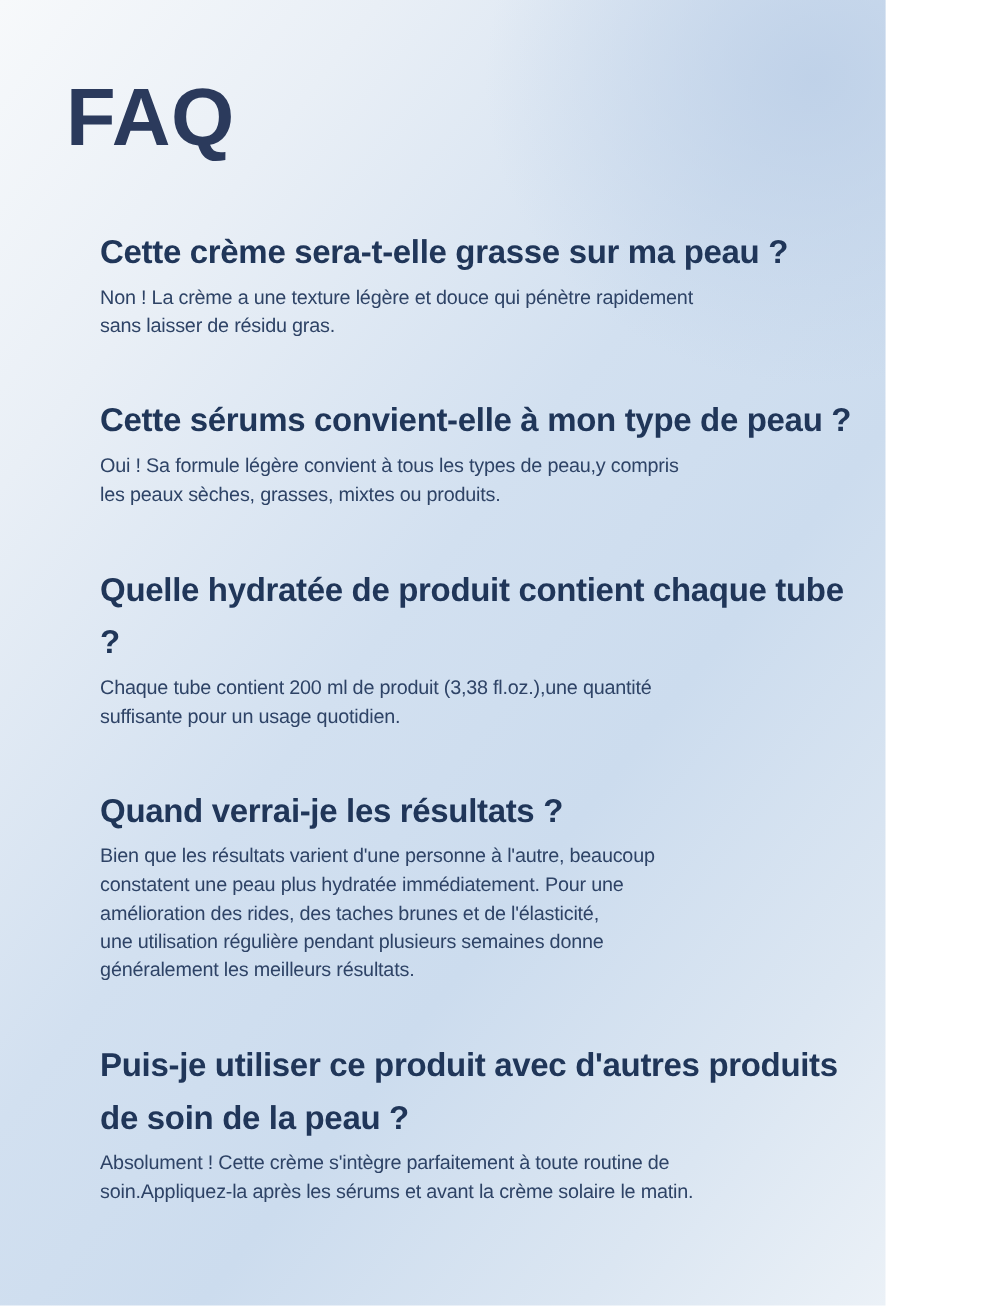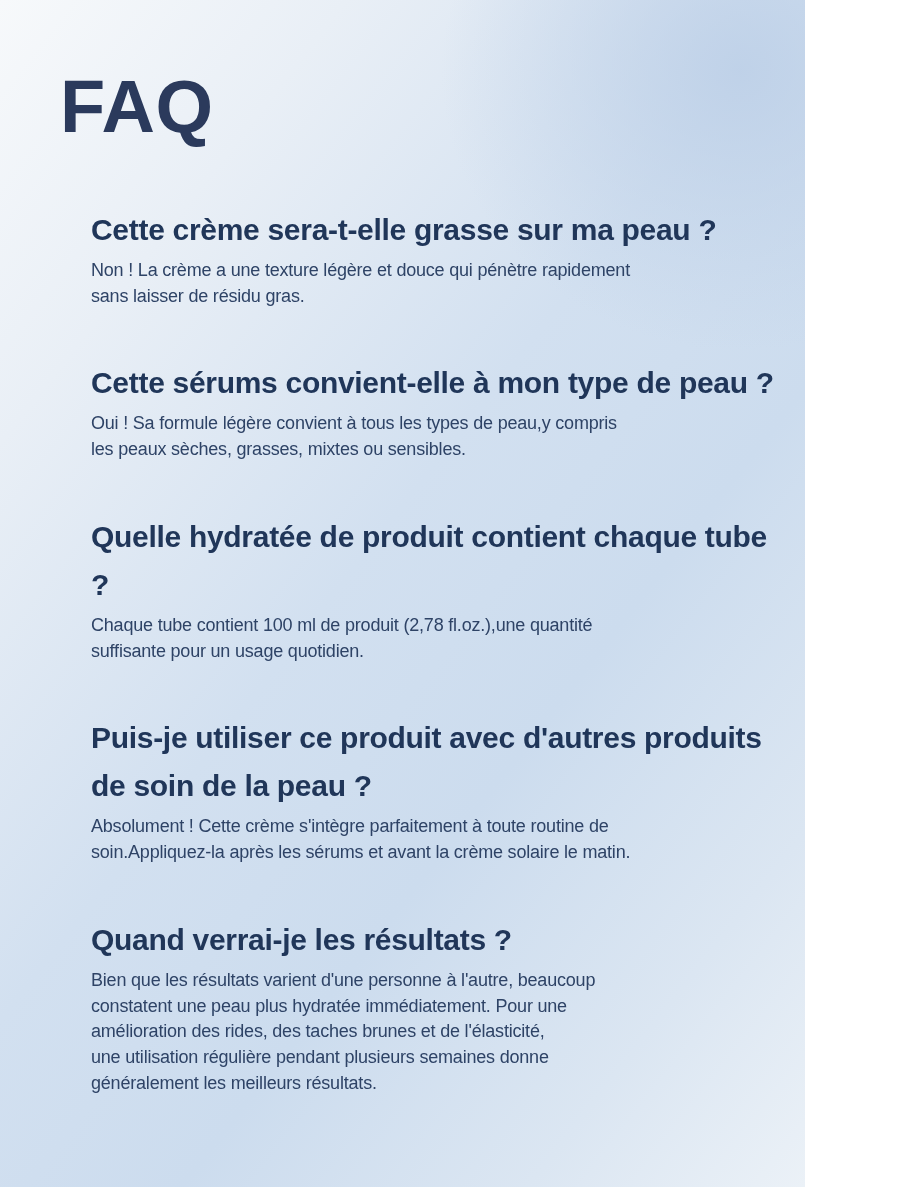--- a/index.html
+++ b/index.html
@@ -79,50 +79,50 @@
           <p class="faq-answer">Non ! La crème a une texture légère et douce qui pénètre rapidement
 sans laisser de résidu gras.</p>
         </div>
       </div>
 
       <div class="faq-item">
         <span class="accent-bar"></span>
         <div class="faq-body">
           <h2 class="faq-question">Cette sérums convient-elle à mon type de peau ?</h2>
           <p class="faq-answer">Oui ! Sa formule légère convient à tous les types de peau,y compris
-les peaux sèches, grasses, mixtes ou sensibles.</p>
+les peaux sèches, grasses, mixtes ou produits.</p>
         </div>
       </div>
 
       <div class="faq-item">
         <span class="accent-bar"></span>
         <div class="faq-body">
           <h2 class="faq-question">Quelle hydratée de produit contient chaque tube ?</h2>
-          <p class="faq-answer">Chaque tube contient 100 ml de produit (2,78 fl.oz.),une quantité
+          <p class="faq-answer">Chaque tube contient 200 ml de produit (3,38 fl.oz.),une quantité
 suffisante pour un usage quotidien.</p>
-        </div>
-      </div>
-
-      <div class="faq-item">
-        <span class="accent-bar"></span>
-        <div class="faq-body">
-          <h2 class="faq-question">Puis-je utiliser ce produit avec d'autres produits
-de soin de la peau ?</h2>
-          <p class="faq-answer">Absolument ! Cette crème s'intègre parfaitement à toute routine de
-soin.Appliquez-la après les sérums et avant la crème solaire le matin.</p>
         </div>
       </div>
 
       <div class="faq-item">
         <span class="accent-bar"></span>
         <div class="faq-body">
           <h2 class="faq-question">Quand verrai-je les résultats ?</h2>
           <p class="faq-answer">Bien que les résultats varient d'une personne à l'autre, beaucoup
 constatent une peau plus hydratée immédiatement. Pour une
 amélioration des rides, des taches brunes et de l'élasticité,
 une utilisation régulière pendant plusieurs semaines donne
 généralement les meilleurs résultats.</p>
         </div>
       </div>
 
+      <div class="faq-item">
+        <span class="accent-bar"></span>
+        <div class="faq-body">
+          <h2 class="faq-question">Puis-je utiliser ce produit avec d'autres produits
+de soin de la peau ?</h2>
+          <p class="faq-answer">Absolument ! Cette crème s'intègre parfaitement à toute routine de
+soin.Appliquez-la après les sérums et avant la crème solaire le matin.</p>
+        </div>
+      </div>
+
     </div>
   </div>
 </div>
 
 </body></html>

